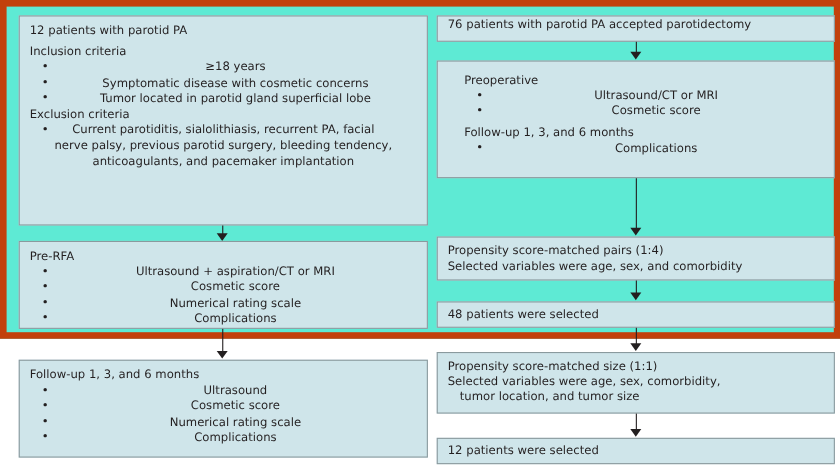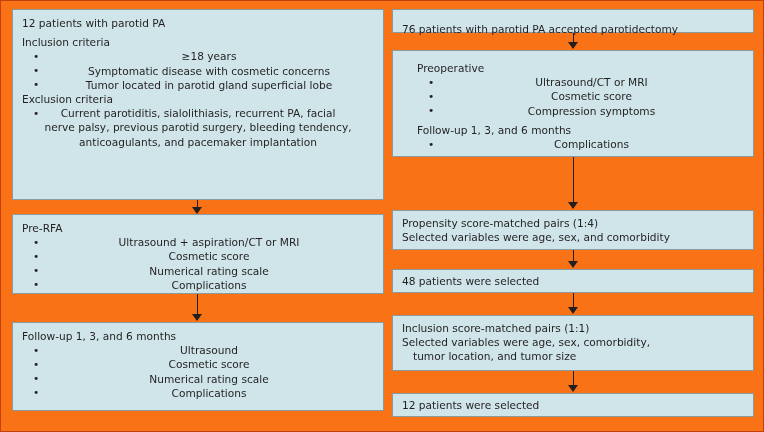--- a/index.html
+++ b/index.html
@@ -11,24 +11,24 @@
     width: 764px;
     height: 432px;
     font-family: "DejaVu Sans", "Liberation Sans", sans-serif;
     color: #231f20;
     overflow: hidden;
   }
 
   #figure {
     position: relative;
     width: 764px;
-    height: 432px;
+    height: 308px;
     box-sizing: border-box;
-    background: #f97316;
-    border: 1px solid #c2410c;
+    background: #5eead4;
+    border: 6px solid #c2410c;
   }
 
   .column {
     position: absolute;
     top: 0;
     box-sizing: border-box;
   }
   .col-left  { left: 0;   width: 385px; }
   .col-right { left: 385px; width: 379px; }
 
@@ -138,35 +138,34 @@
         <li>Cosmetic score</li>
         <li>Numerical rating scale</li>
         <li>Complications</li>
       </ul>
     </div>
 
   </div>
 
   <div class="column col-right">
 
-    <div class="box" style="left:6px; top:8px; width:362px; height:24px; padding-top:12px;">
+    <div class="box" style="left:6px; top:8px; width:362px; height:24px; padding-top:0;">
       <div class="line">76 patients with parotid PA accepted parotidectomy</div>
     </div>
 
     <div class="arrow" style="left:182px; top:32px; height:17px;">
       <div class="stem" style="height:10px;"></div>
       <div class="head" style="top:9px;"></div>
     </div>
 
     <div class="box" style="left:6px; top:49px; width:362px; height:107px; padding-top:10px;padding-left:24px;">
       <div class="line">Preoperative</div>
       <ul class="bullets">
         <li>Ultrasound/CT or MRI</li>
         <li>Cosmetic score</li>
-        <li>Compression symptoms</li>
       </ul>
       <div class="gap"></div>
       <div class="line">Follow-up 1, 3, and 6 months</div>
       <ul class="bullets">
         <li>Complications</li>
       </ul>
     </div>
 
     <div class="arrow" style="left:182px; top:156px; height:53px;">
       <div class="stem" style="height:46px;"></div>
@@ -186,21 +185,21 @@
     <div class="box" style="left:6px; top:268px; width:362px; height:24px; padding-top:4px;">
       <div class="line">48 patients were selected</div>
     </div>
 
     <div class="arrow" style="left:182px; top:292px; height:22px;">
       <div class="stem" style="height:15px;"></div>
       <div class="head" style="top:14px;"></div>
     </div>
 
     <div class="box" style="left:6px; top:314px; width:362px; height:56px; padding-top:5px;">
-      <div class="line">Inclusion score-matched pairs (1:1)</div>
+      <div class="line">Propensity score-matched size (1:1)</div>
       <div class="line">Selected variables were age, sex, comorbidity,</div>
       <div class="line" style="padding-left:11px;">tumor location, and tumor size</div>
     </div>
 
     <div class="arrow" style="left:182px; top:370px; height:22px;">
       <div class="stem" style="height:15px;"></div>
       <div class="head" style="top:14px;"></div>
     </div>
 
     <div class="box" style="left:6px; top:392px; width:362px; height:24px; padding-top:4px;">

